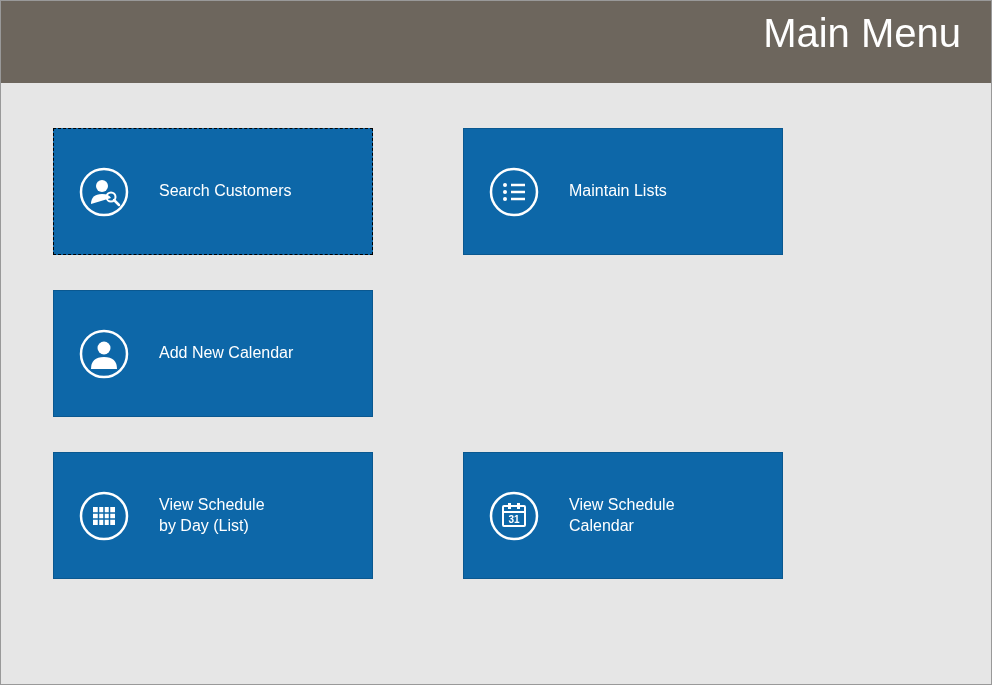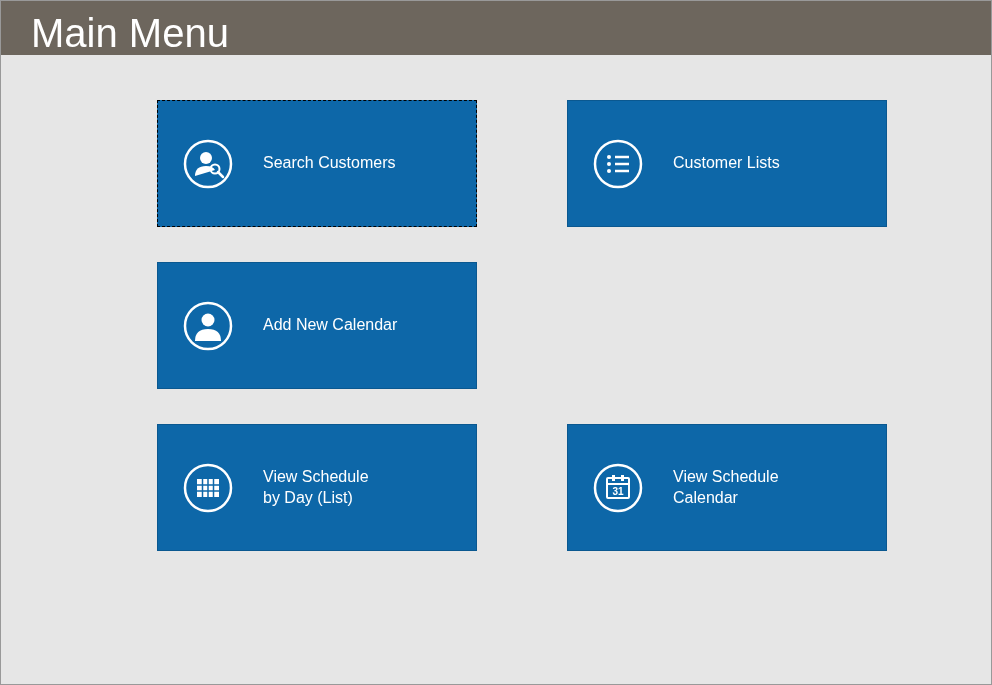--- a/index.html
+++ b/index.html
@@ -10,36 +10,36 @@
     body {
       font-family: 'Segoe UI', Tahoma, Geneva, sans-serif;
       background: #e6e6e6;
       width: 992px;
       height: 685px;
       border: 1px solid #999;
       overflow: hidden;
     }
     .header {
       background: #6d665d;
-      padding: 10px 30px 0 30px;
+      padding: 10px 30px 28px 30px;
+      text-align: right;
     }
     .header-title {
       color: #ffffff;
       font-size: 40px;
       font-weight: 300;
       line-height: 1.1;
     }
     .header-subtitle {
       color: #ffffff;
       font-size: 22px;
       font-weight: 300;
     }
     .content {
-      padding: 45px 108px;
-      margin-left: 48px;
+      padding: 45px 52px;
     }
     .tile-grid {
       display: grid;
       grid-template-columns: 320px 320px;
       grid-template-rows: repeat(3, 127px);
       column-gap: 90px;
       row-gap: 35px;
     }
     .tile {
       background: #0d67a8;
@@ -101,21 +101,21 @@
         <svg viewBox="0 0 50 50" fill="none" stroke="#ffffff" stroke-width="2.5">
           <circle cx="25" cy="25" r="23"></circle>
           <circle cx="16" cy="18" r="2" fill="#ffffff" stroke="none"></circle>
           <line x1="22" y1="18" x2="36" y2="18" stroke="#ffffff" stroke-width="2.5"></line>
           <circle cx="16" cy="25" r="2" fill="#ffffff" stroke="none"></circle>
           <line x1="22" y1="25" x2="36" y2="25" stroke="#ffffff" stroke-width="2.5"></line>
           <circle cx="16" cy="32" r="2" fill="#ffffff" stroke="none"></circle>
           <line x1="22" y1="32" x2="36" y2="32" stroke="#ffffff" stroke-width="2.5"></line>
         </svg>
       </span>
-      <span class="tile-label">Customer Lists</span>
+      <span class="tile-label">Maintain Lists</span>
     </div>
 
     <div class="tile">
       <span class="tile-icon">
         <svg viewBox="0 0 50 50" fill="none" stroke="#ffffff" stroke-width="2.5">
           <circle cx="25" cy="25" r="23"></circle>
           <circle cx="25" cy="19" r="6.5" fill="#ffffff" stroke="none"></circle>
           <path d="M12 40 Q12 28 25 28 Q38 28 38 40 Z" fill="#ffffff" stroke="none"></path>
         </svg>
       </span>

